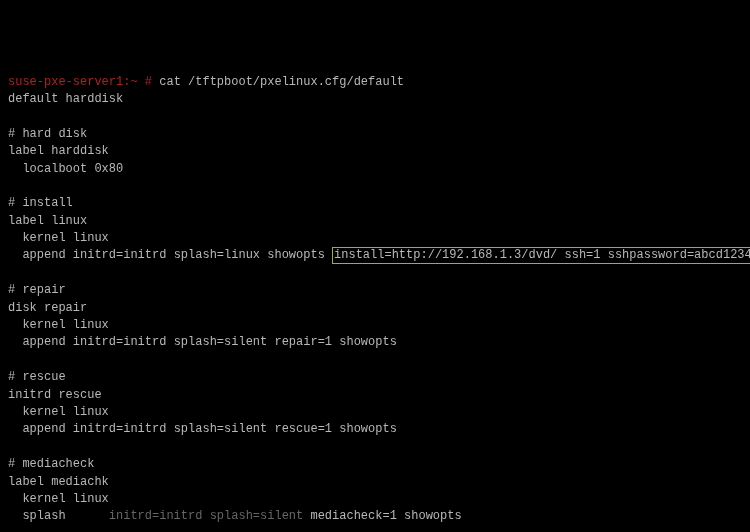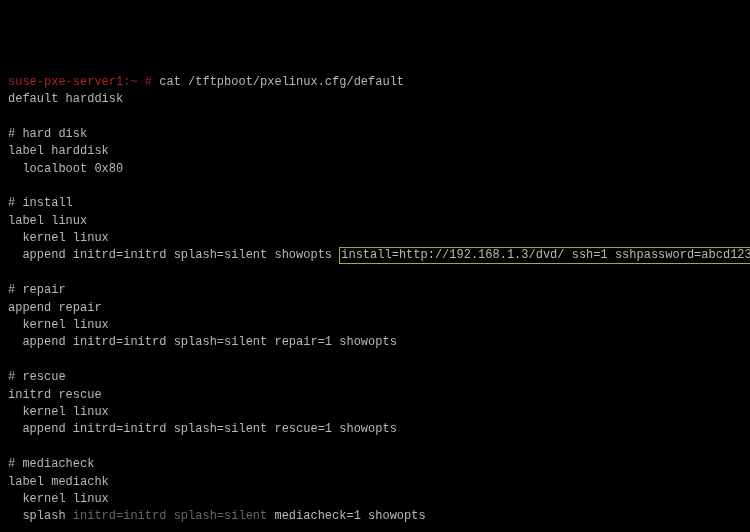--- a/index.html
+++ b/index.html
@@ -25,20 +25,21 @@
     }
     .prompt-sym {
       color: #aa2222;
     }
     .cmd {
       color: #b8b8b8;
       margin-top: 27px;
     }
     .faded {
       color: #666666;
+      margin-left: 36px;
     }
     .hl1 {
       border: 1px solid #aaaa33;
       padding: 0 1px;
       display: inline-block;
       line-height: 1.2;
     }
   </style>
 </head>
 <body>
@@ -48,24 +49,24 @@
 <div><span><span class="prompt-host">suse-pxe-server1:~</span><span class="prompt-sym"> # </span><span class="cmd">cat /tftpboot/pxelinux.cfg/default</span></span>
 <span>default harddisk</span>
 
 <span># hard disk</span>
 <span>label harddisk</span>
 <span>  localboot 0x80</span>
 
 <span># install</span>
 <span>label linux</span>
 <span>  kernel linux</span>
-<span><span>  append initrd=initrd splash=silent showopts </span><span class="hl1">install=http://192.168.1.3/dvd/ ssh=1 sshpassword=abcd1234</span></span>
+<span><span>  append initrd=initrd splash=linux showopts </span><span class="hl1">install=http://192.168.1.3/dvd/ ssh=1 sshpassword=abcd1234</span></span>
 
 <span># repair</span>
-<span>append repair</span>
+<span>disk repair</span>
 <span>  kernel linux</span>
 <span>  append initrd=initrd splash=silent repair=1 showopts</span>
 
 <span># rescue</span>
 <span>initrd rescue</span>
 <span>  kernel linux</span>
 <span>  append initrd=initrd splash=silent rescue=1 showopts</span>
 
 <span># mediacheck</span>
 <span>label mediachk</span>

